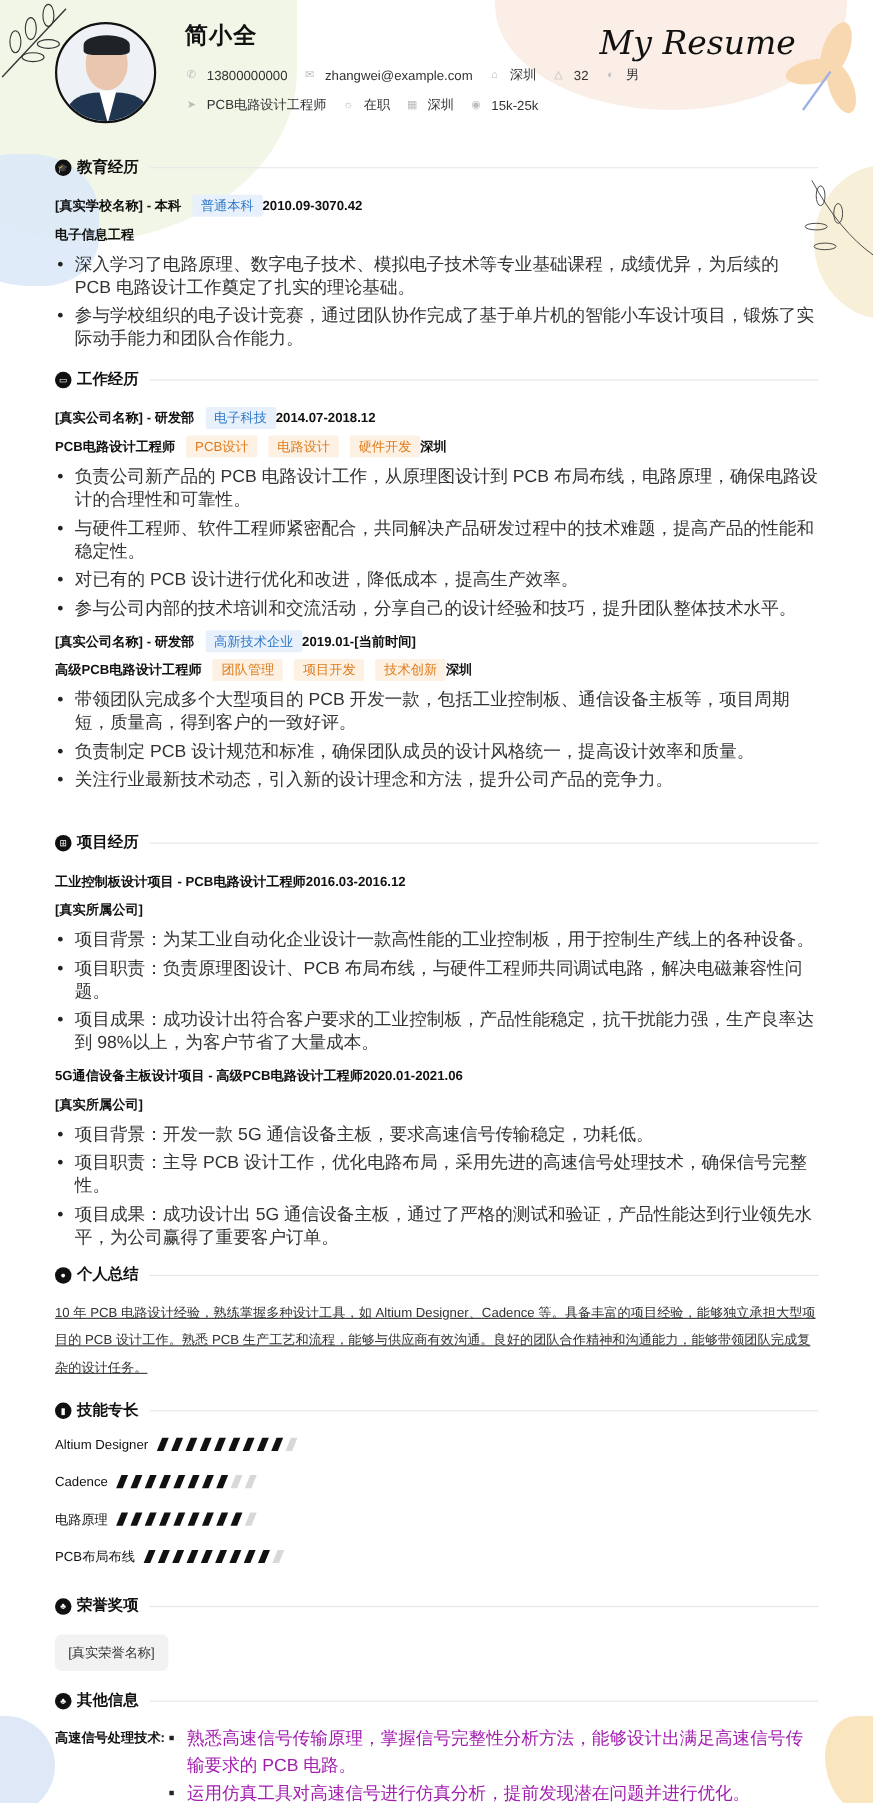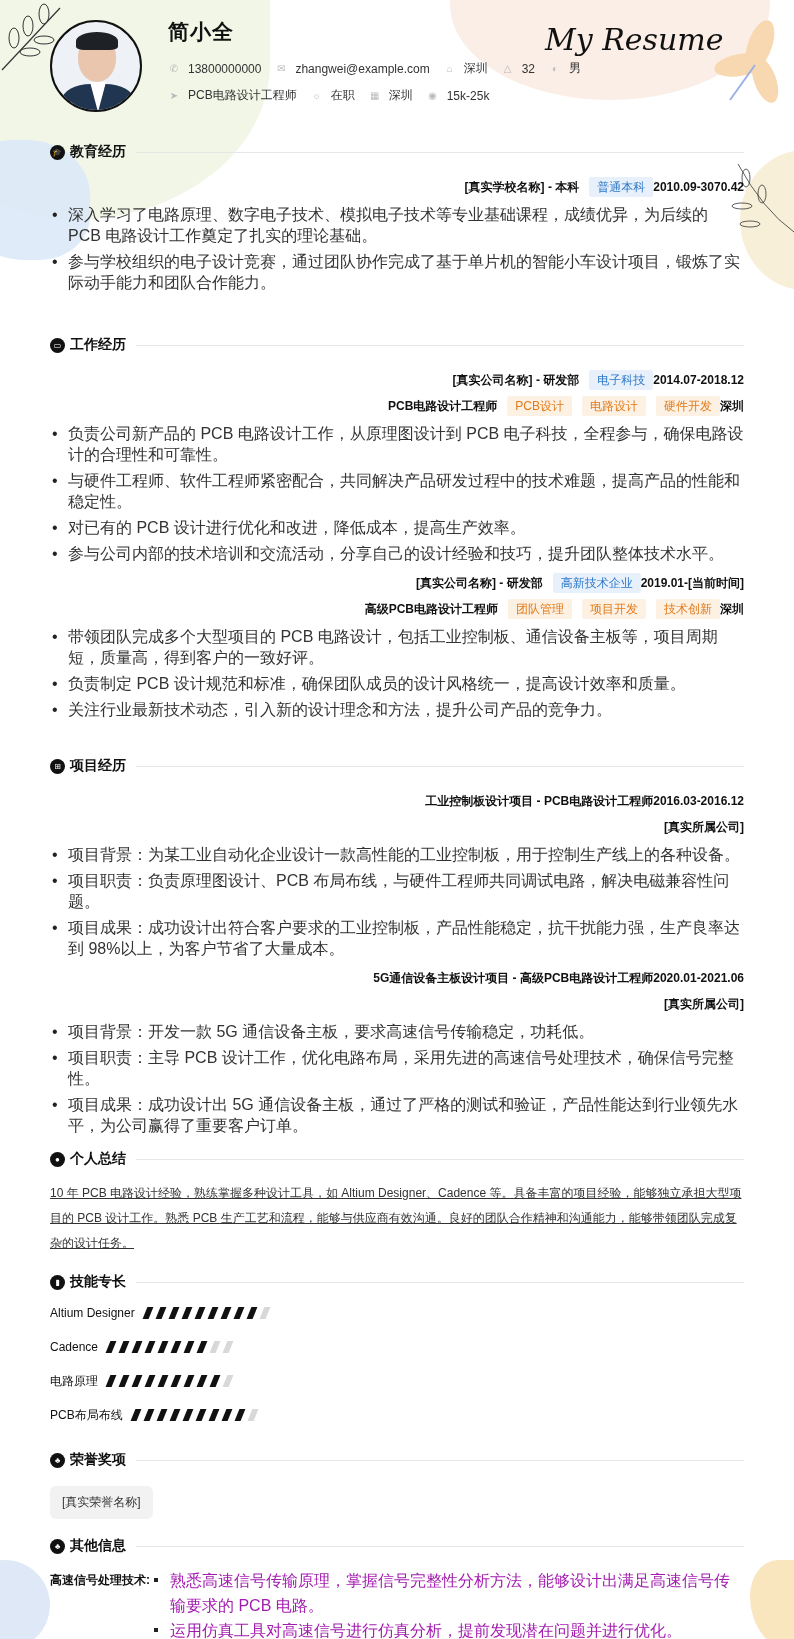--- a/index.html
+++ b/index.html
@@ -34,21 +34,21 @@
   .info-item { display: flex; align-items: center; margin-right: 14px; }
   .info-icon { width: 12px; height: 12px; margin-right: 8px; color: #bbb; font-size: 10px; display: inline-flex; align-items: center; justify-content: center; }
 
   
   .section { position: absolute; left: 50px; width: 694px; }
   .sec-head { display: flex; align-items: center; height: 24px; }
   .sec-icon { width: 15px; height: 15px; border-radius: 50%; background: #111; color: #fff; font-size: 8px; display: inline-flex; align-items: center; justify-content: center; margin-right: 5px; }
   .sec-title { font-size: 14px; font-weight: bold; color: #111; margin-right: 10px; white-space: nowrap; }
   .sec-line { flex: 1; height: 1px; background: #e6e6e6; }
 
-  .row { display: flex; justify-content: flex-end; align-items: center; height: 26px; }
+  .row { display: flex; justify-content: flex-start; align-items: center; height: 26px; }
   .row .left { display: flex; align-items: center; }
   .strong { font-weight: bold; font-size: 12px; color: #111; }
   .tag { display: inline-block; font-size: 12px; padding: 2px 8px; margin-left: 10px; border-radius: 2px; line-height: 16px; }
   .tag-blue { background: #e8f1fb; color: #2d78c8; }
   .tag-orange { background: #fdf1e4; color: #e07b1a; }
   .date { font-weight: bold; font-size: 12px; color: #111; }
   .loc { font-weight: bold; font-size: 12px; color: #111; }
 
   ul.bullets { list-style: none; }
   ul.bullets li { position: relative; padding-left: 18px; font-size: 16px; line-height: 21px; color: #333; margin-bottom: 5px; }
@@ -161,20 +161,23 @@
       <span class="sec-line"></span>
     </div>
     <div style="margin-top:10px">
       <div class="row">
         <div class="left">
           <span class="strong">[真实学校名称] - 本科</span>
           <span class="tag tag-blue">普通本科</span>
         </div>
         <span class="date">2010.09-3070.42</span>
       </div>
+      <div class="row">
+          <span class="strong">电子信息工程</span>
+        </div>
       <ul class="bullets" style="margin-top:4px">
         <li>深入学习了电路原理、数字电子技术、模拟电子技术等专业基础课程，成绩优异，为后续的 PCB 电路设计工作奠定了扎实的理论基础。</li>
         <li>参与学校组织的电子设计竞赛，通过团队协作完成了基于单片机的智能小车设计项目，锻炼了实际动手能力和团队合作能力。</li>
       </ul>
     </div>
   </div>
 
   <div class="section" style="top:333px">
     <div class="sec-head">
       <span class="sec-icon">▭</span>
@@ -193,21 +196,21 @@
       <div class="row">
         <div class="left">
           <span class="strong">PCB电路设计工程师</span>
           <span class="tag tag-orange">PCB设计</span>
           <span class="tag tag-orange">电路设计</span>
           <span class="tag tag-orange">硬件开发</span>
         </div>
         <span class="loc">深圳</span>
       </div>
       <ul class="bullets" style="margin-top:4px">
-        <li>负责公司新产品的 PCB 电路设计工作，从原理图设计到 PCB 电子科技，全程参与，确保电路设计的合理性和可靠性。</li>
+        <li>负责公司新产品的 PCB 电路设计工作，从原理图设计到 PCB 布局布线，电路原理，确保电路设计的合理性和可靠性。</li>
         <li>与硬件工程师、软件工程师紧密配合，共同解决产品研发过程中的技术难题，提高产品的性能和稳定性。</li>
         <li>对已有的 PCB 设计进行优化和改进，降低成本，提高生产效率。</li>
         <li>参与公司内部的技术培训和交流活动，分享自己的设计经验和技巧，提升团队整体技术水平。</li>
       </ul>
     </div>
 
     <div style="margin-top:6px">
       <div class="row">
         <div class="left">
           <span class="strong">[真实公司名称] - 研发部</span>
@@ -218,21 +221,21 @@
       <div class="row">
         <div class="left">
           <span class="strong">高级PCB电路设计工程师</span>
           <span class="tag tag-orange">团队管理</span>
           <span class="tag tag-orange">项目开发</span>
           <span class="tag tag-orange">技术创新</span>
         </div>
         <span class="loc">深圳</span>
       </div>
       <ul class="bullets" style="margin-top:4px">
-        <li>带领团队完成多个大型项目的 PCB 电路设计，包括工业控制板、通信设备主板等，项目周期短，质量高，得到客户的一致好评。</li>
+        <li>带领团队完成多个大型项目的 PCB 开发一款，包括工业控制板、通信设备主板等，项目周期短，质量高，得到客户的一致好评。</li>
         <li>负责制定 PCB 设计规范和标准，确保团队成员的设计风格统一，提高设计效率和质量。</li>
         <li>关注行业最新技术动态，引入新的设计理念和方法，提升公司产品的竞争力。</li>
       </ul>
     </div>
   </div>
 
   <div class="section" style="top:754px">
     <div class="sec-head">
       <span class="sec-icon">⊞</span>
       <span class="sec-title">项目经历</span>

